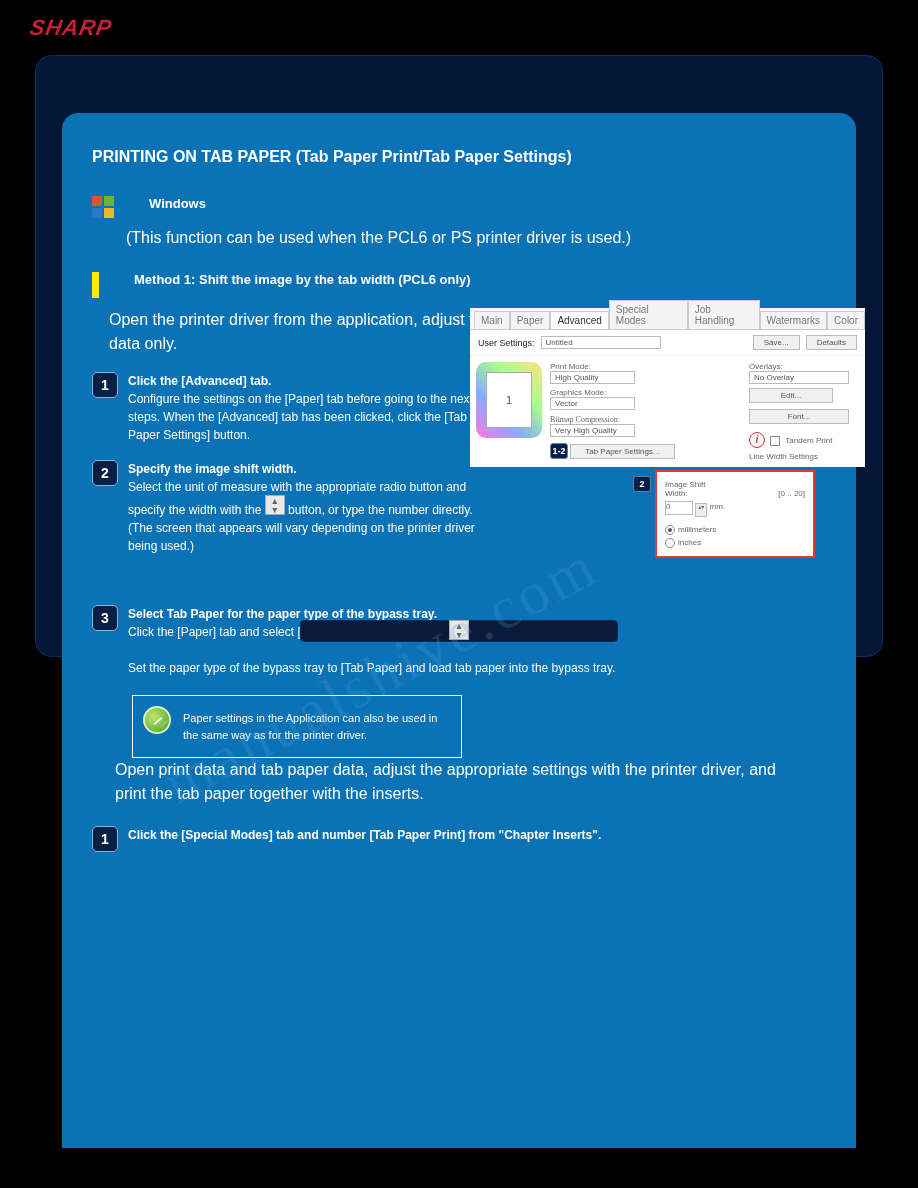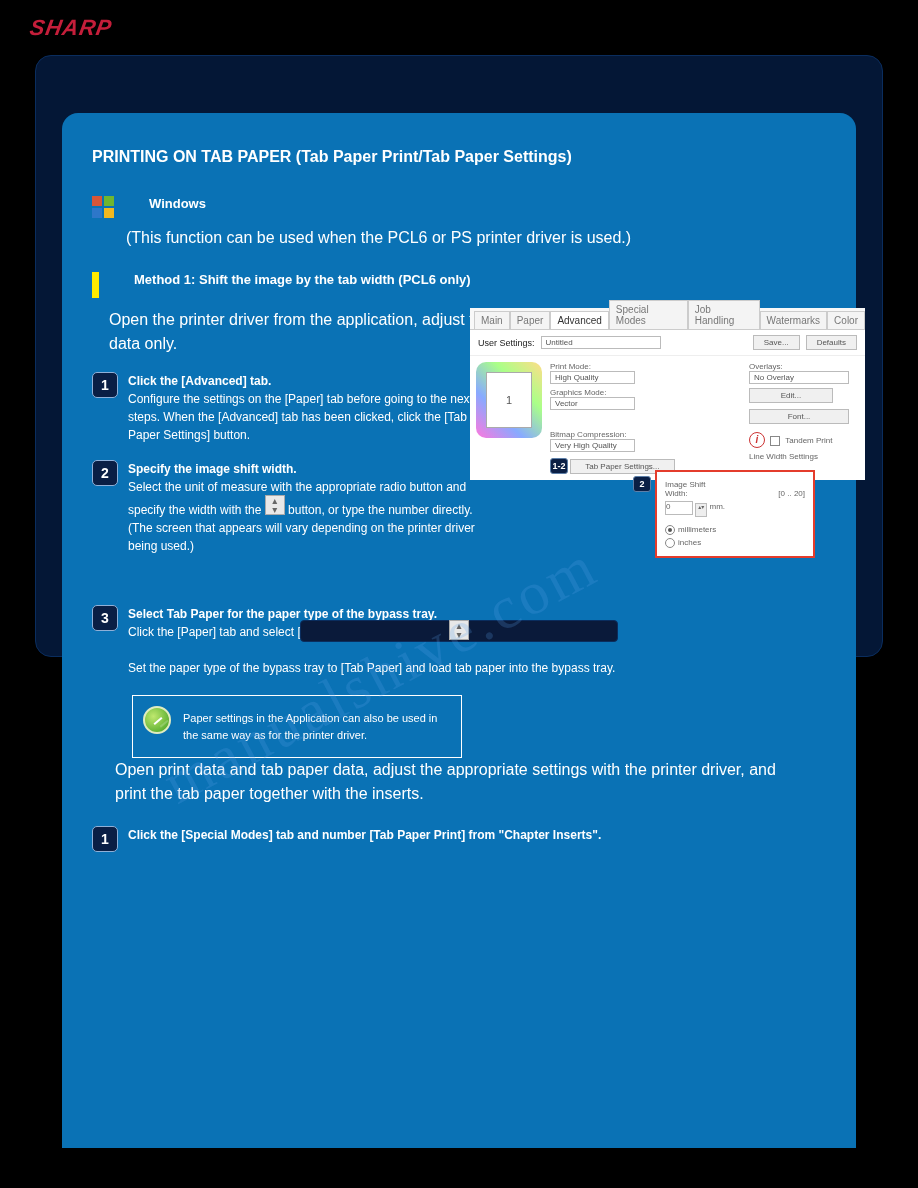--- a/index.html
+++ b/index.html
@@ -414,21 +414,21 @@
     <div>
       <div class="preview">
         <div class="preview-inner">1</div>
       </div>
     </div>
     <div class="col-mid">
       <div>Print Mode:</div>
       <div class="sel">High Quality</div>
       <div style="margin-top:4px;">Graphics Mode:</div>
       <div class="sel">Vector</div>
-      <div style="margin-top:20px;">Bitmap Compression:</div>
+      <div style="margin-top:5px;font-family:Liberation Serif, serif;">Bitmap Compression:</div>
       <div class="sel">Very High Quality</div>
       <div style="margin-top:6px;">
         <span class="callout">1<span class="step-sub">-2</span></span>
         <span class="btn redbox" style="padding:2px 14px;">Tab Paper Settings...</span>
       </div>
     </div>
     <div class="col-right">
       <div>Overlays:</div>
       <div class="sel" style="width:100px;">No Overlay</div>
       <div class="btn" style="margin-top:4px; width:84px; text-align:center;">Edit...</div>

